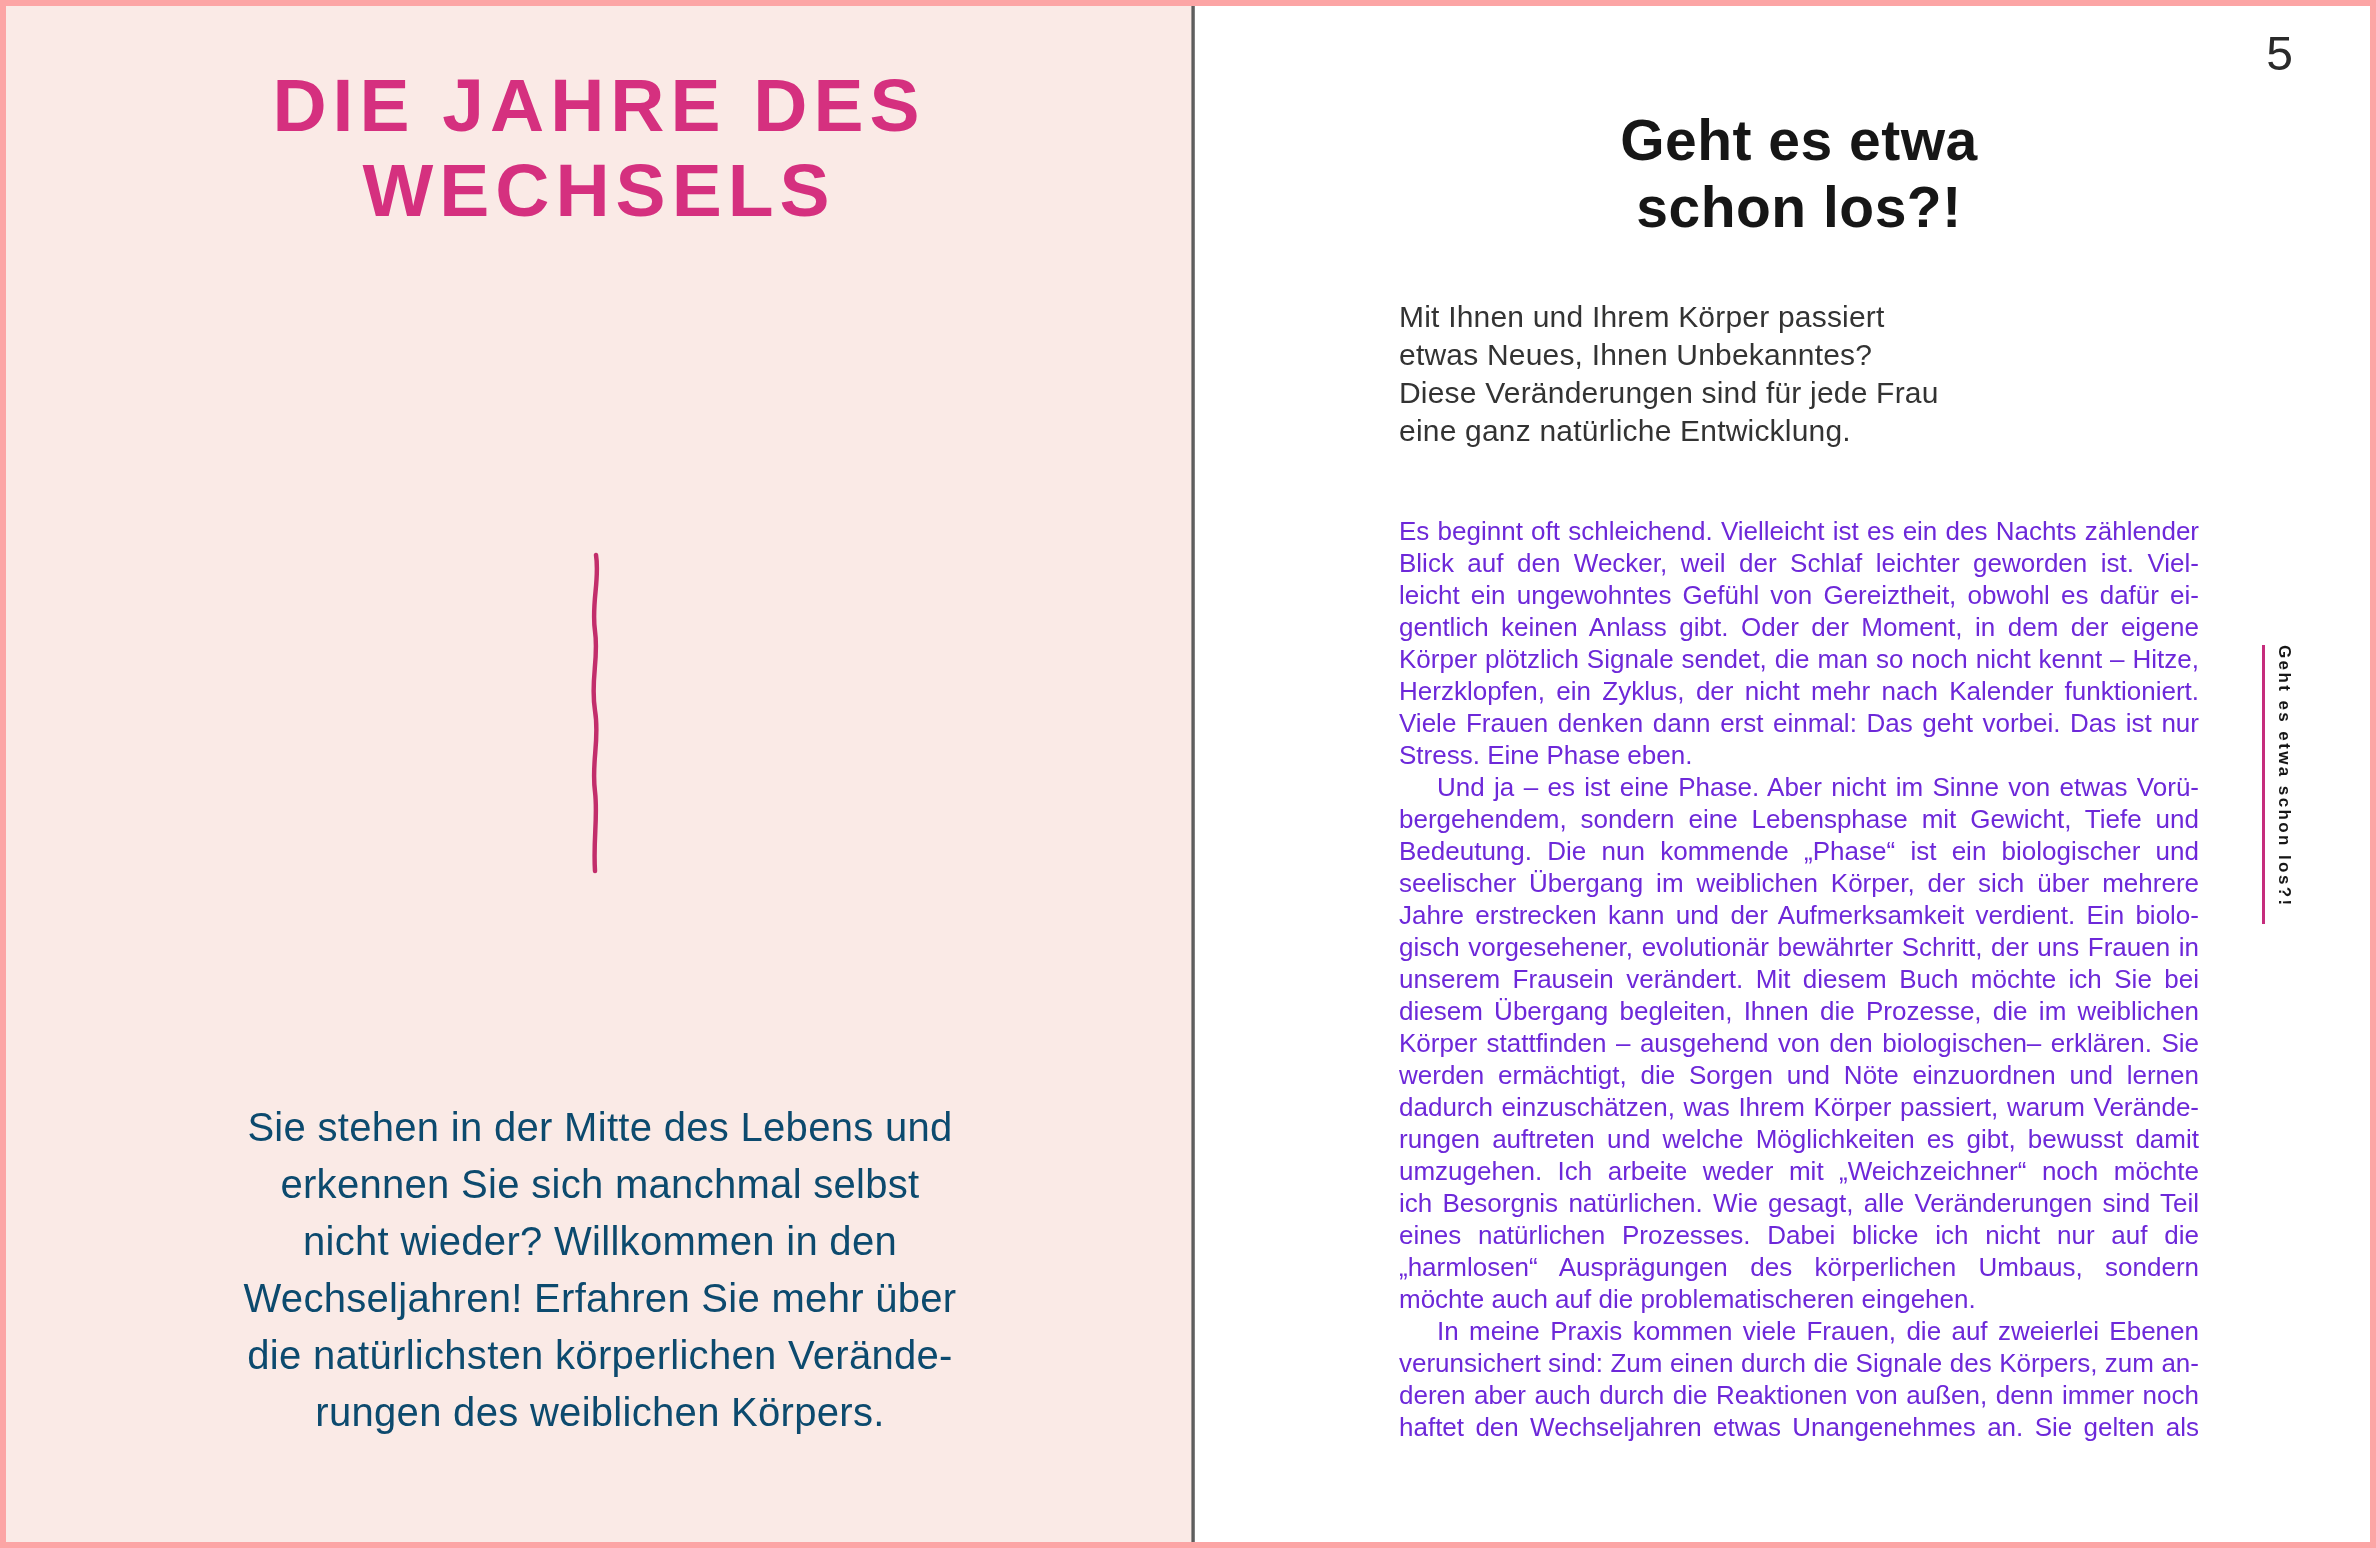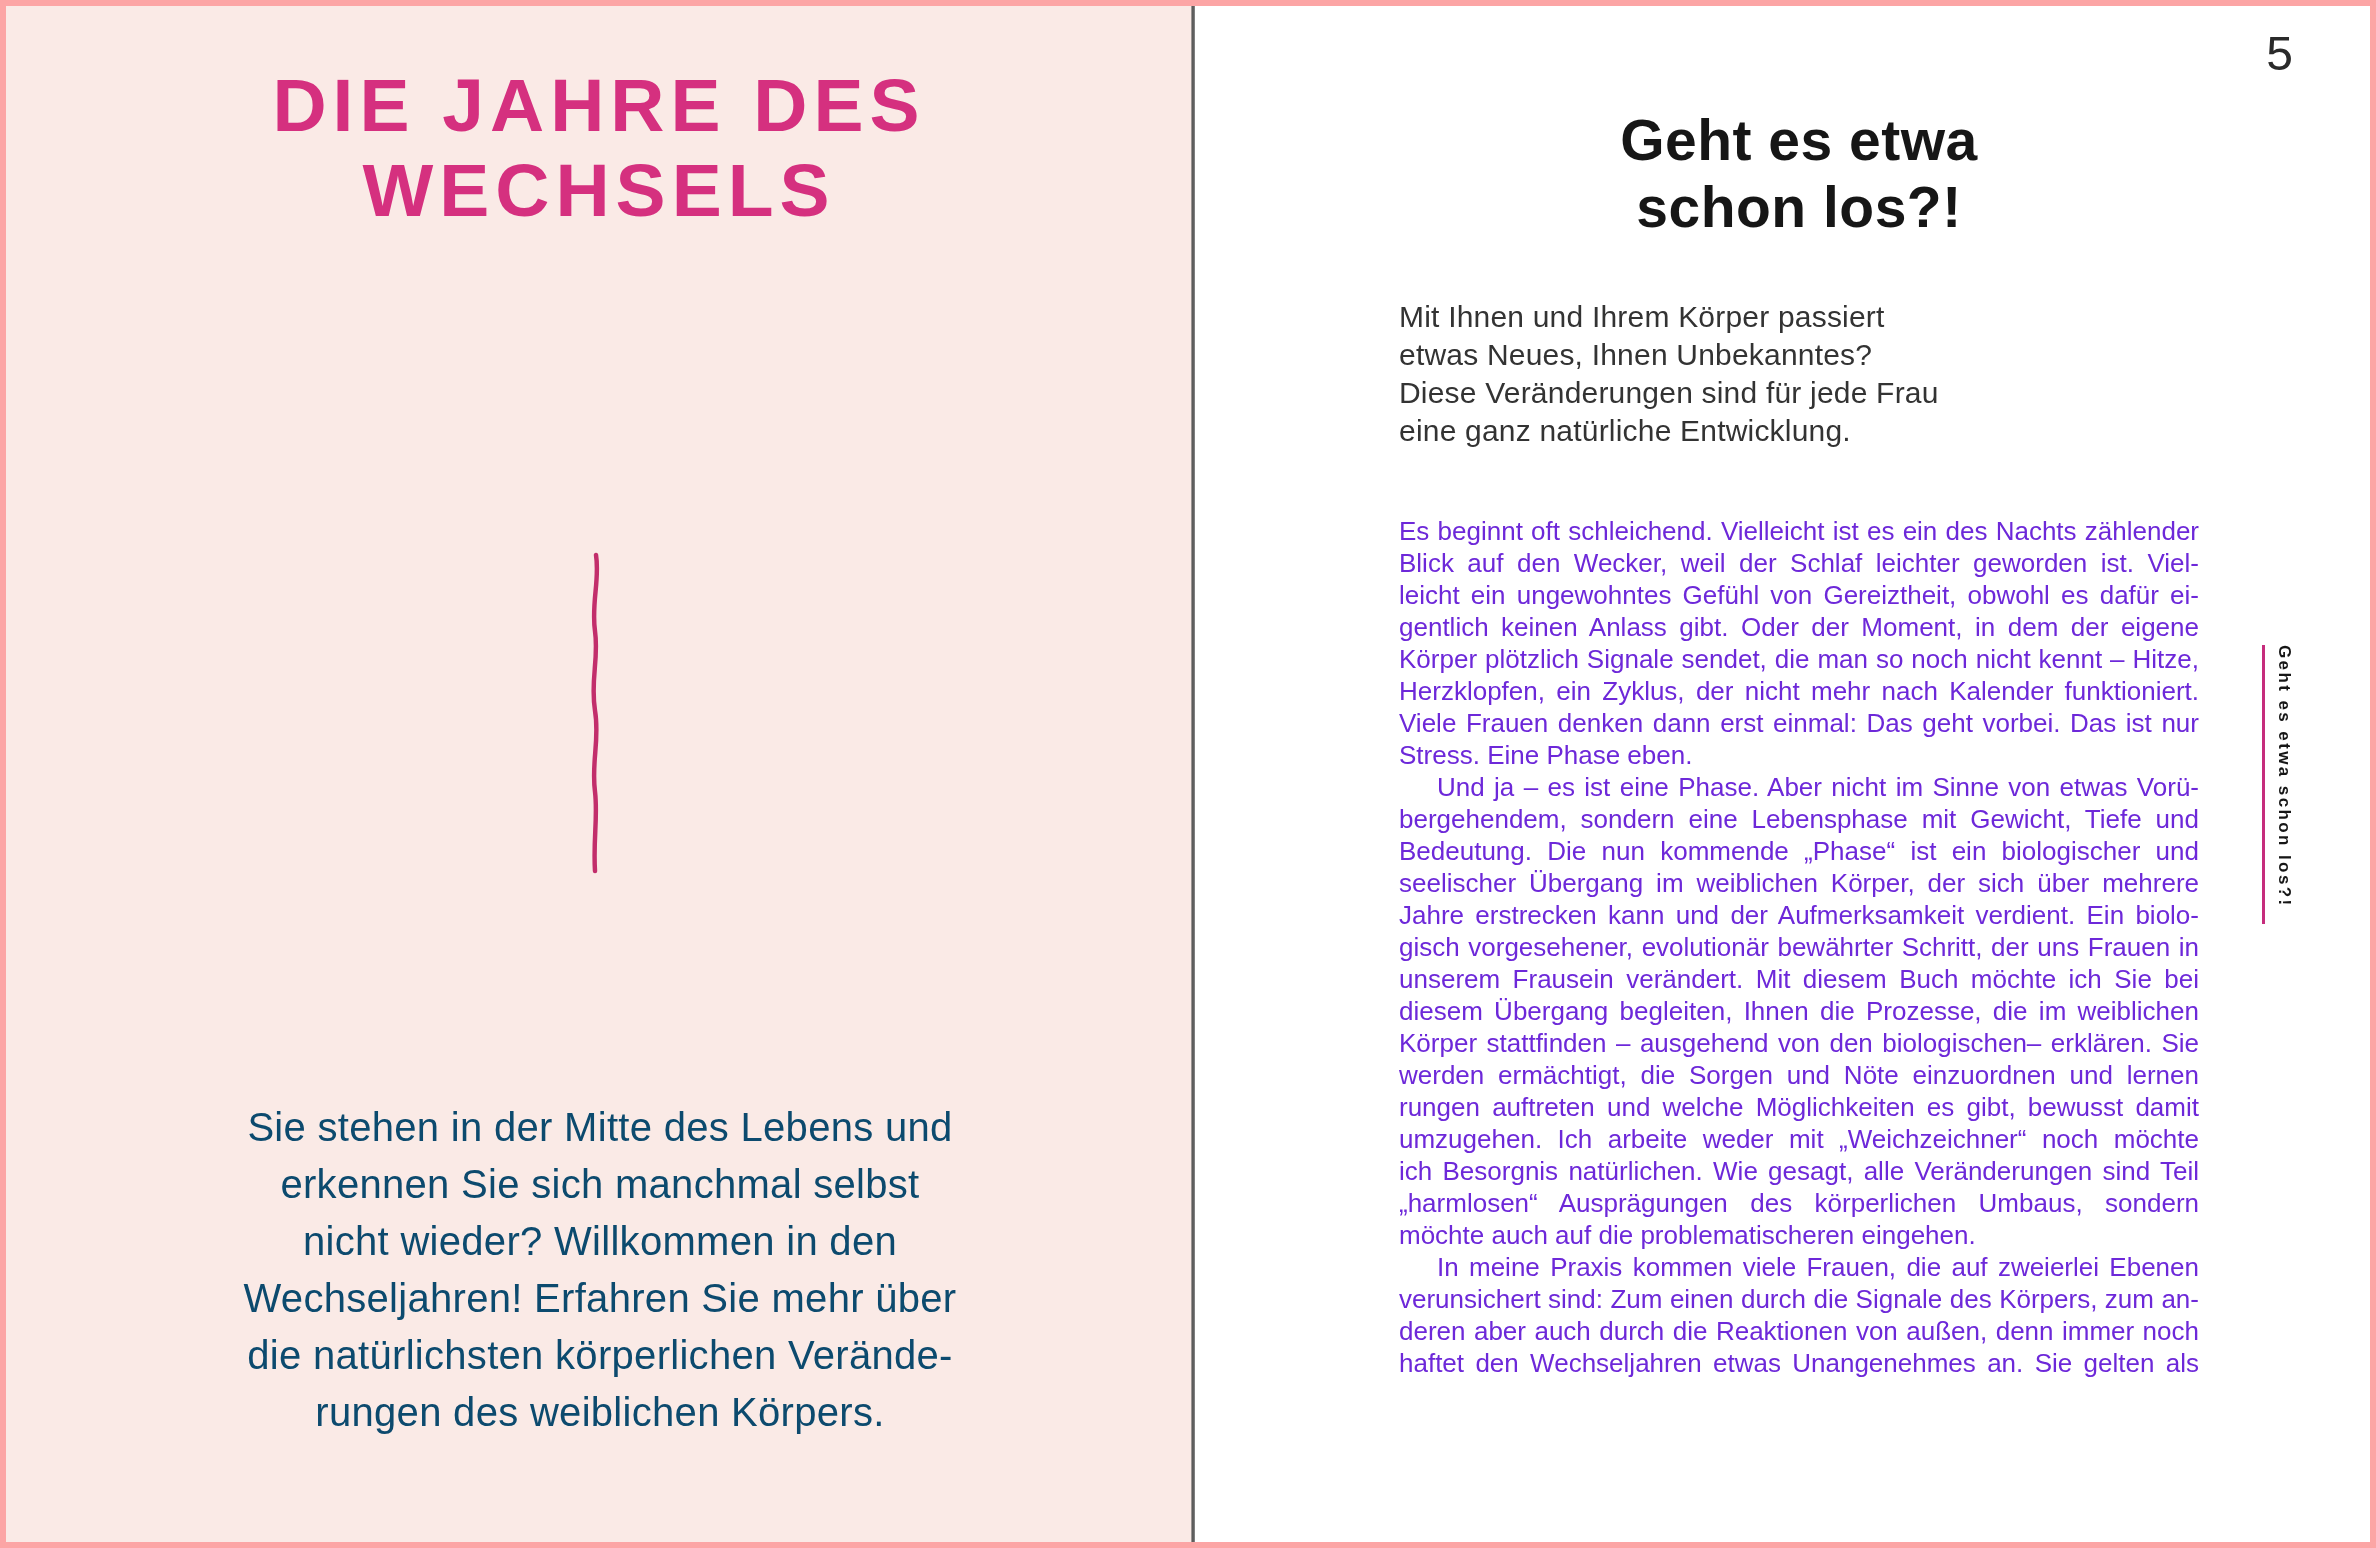--- a/index.html
+++ b/index.html
@@ -82,23 +82,25 @@
           <div class="body-line indent">Und ja – es ist eine Phase. Aber nicht im Sinne von etwas Vorü-</div>
           <div class="body-line">bergehendem, sondern eine Lebensphase mit Gewicht, Tiefe und</div>
           <div class="body-line">Bedeutung. Die nun kommende „Phase“ ist ein biologischer und</div>
           <div class="body-line">seelischer Übergang im weiblichen Körper, der sich über mehrere</div>
           <div class="body-line">Jahre erstrecken kann und der Aufmerksamkeit verdient. Ein biolo-</div>
           <div class="body-line">gisch vorgesehener, evolutionär bewährter Schritt, der uns Frauen in</div>
           <div class="body-line">unserem Frausein verändert. Mit diesem Buch möchte ich Sie bei</div>
           <div class="body-line">diesem Übergang begleiten, Ihnen die Prozesse, die im weiblichen</div>
           <div class="body-line">Körper stattfinden – ausgehend von den biologischen– erklären. Sie</div>
           <div class="body-line">werden ermächtigt, die Sorgen und Nöte einzuordnen und lernen</div>
+          <div class="body-line">dadurch einzuschätzen, was Ihrem Körper passiert, warum Verände-</div>
           <div class="body-line">rungen auftreten und welche Möglichkeiten es gibt, bewusst damit</div>
           <div class="body-line">umzugehen. Ich arbeite weder mit „Weichzeichner“ noch möchte</div>
           <div class="body-line">ich Besorgnis natürlichen. Wie gesagt, alle Veränderungen sind Teil</div>
+          <div class="body-line">eines natürlichen Prozesses. Dabei blicke ich nicht nur auf die</div>
           <div class="body-line">„harmlosen“ Ausprägungen des körperlichen Umbaus, sondern</div>
           <div class="body-line last">möchte auch auf die problematischeren eingehen.</div>
           <div class="body-line indent">In meine Praxis kommen viele Frauen, die auf zweierlei Ebenen</div>
           <div class="body-line">verunsichert sind: Zum einen durch die Signale des Körpers, zum an-</div>
           <div class="body-line">deren aber auch durch die Reaktionen von außen, denn immer noch</div>
           <div class="body-line">haftet den Wechseljahren etwas Unangenehmes an. Sie gelten als</div>
         </div>
     </div>
 
     <div class="vertical-tab">Geht es etwa schon los?!</div>

